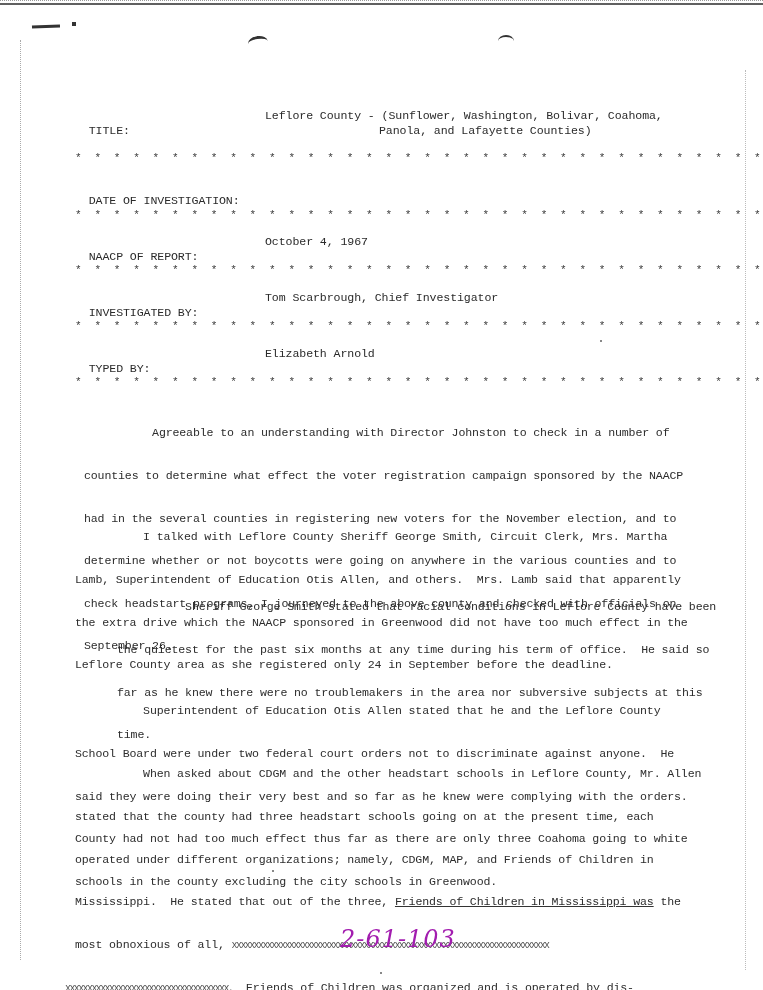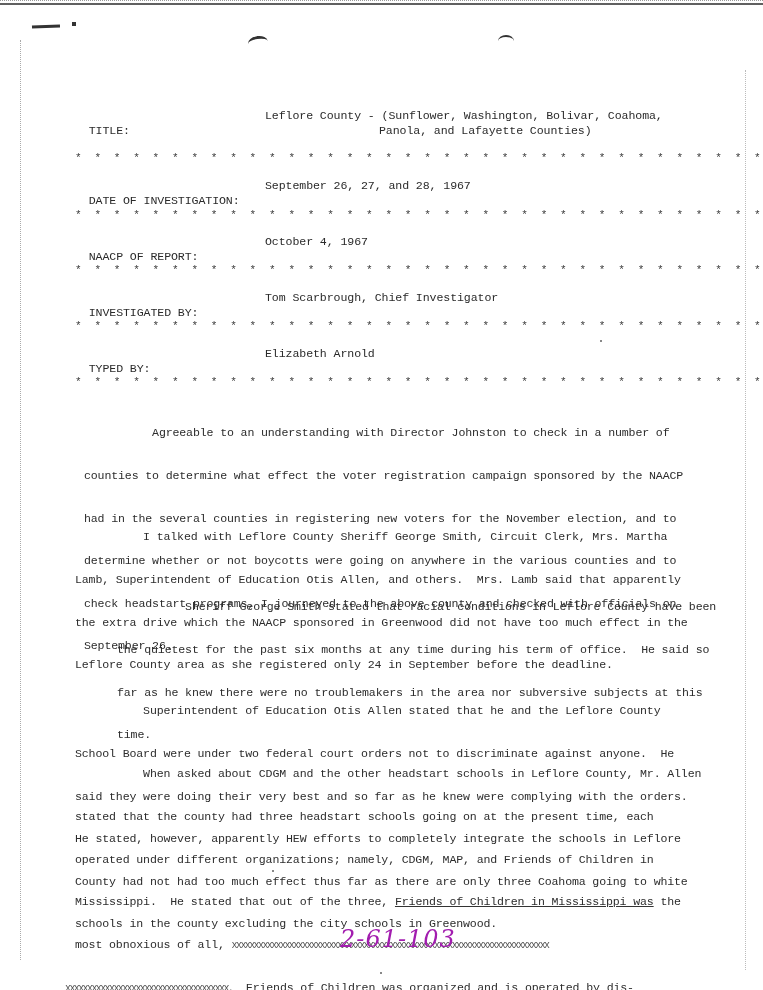--- a/index.html
+++ b/index.html
@@ -143,21 +143,20 @@
 <div class="field-row" style="top:108px;">
   <span class="field-label">TITLE:</span>
   <span class="field-value">Leflore County - (Sunflower, Washington, Bolivar, Coahoma,</span>
   <span class="field-value-2">Panola, and Lafayette Counties)</span>
 </div>
 
 <div class="stars" style="top:152px;">* * * * * * * * * * * * * * * * * * * * * * * * * * * * * * * * * * * * * * * * * * *</div>
 
 <div class="field-row" style="top:178px;">
   <span class="field-label">DATE OF INVESTIGATION:</span>
-  <span class="field-value">September 26, 27, and 28, 1967</span>
 </div>
 
 <div class="stars" style="top:209px;">* * * * * * * * * * * * * * * * * * * * * * * * * * * * * * * * * * * * * * * * * * *</div>
 
 <div class="field-row" style="top:234px;">
   <span class="field-label">NAACP OF REPORT:</span>
   <span class="field-value">October 4, 1967</span>
 </div>
 
 <div class="stars" style="top:264px;">* * * * * * * * * * * * * * * * * * * * * * * * * * * * * * * * * * * * * * * * * * *</div>
@@ -196,21 +195,20 @@
   <div>          Sheriff George Smith stated that racial conditions in Leflore County have been</div>
   <div>the quietest for the past six months at any time during his term of office.  He said so</div>
   <div>far as he knew there were no troublemakers in the area nor subversive subjects at this</div>
   <div>time.</div>
 </div>
 
 <div class="para" style="top:676px;">
   <div>          Superintendent of Education Otis Allen stated that he and the Leflore County</div>
   <div>School Board were under two federal court orders not to discriminate against anyone.  He</div>
   <div>said they were doing their very best and so far as he knew were complying with the orders.</div>
-  <div>He stated, however, apparently HEW efforts to completely integrate the schools in Leflore</div>
   <div>County had not had too much effect thus far as there are only three Coahoma going to white</div>
   <div>schools in the county excluding the city schools in Greenwood.</div>
 </div>
 
 <div class="para" style="top:739px;">
   <div>          When asked about CDGM and the other headstart schools in Leflore County, Mr. Allen</div>
   <div>stated that the county had three headstart schools going on at the present time, each</div>
   <div>operated under different organizations; namely, CDGM, MAP, and Friends of Children in</div>
   <div><span>Mississippi.  He stated that out of the three, </span><span class="underline-hand">Friends of Children in Mississippi was</span><span> the</span></div>
   <div><span>most obnoxious of all, </span><span class="strike">xxxxxxxxxxxxxxxxxxxxxxxxxxxxxxxxxxxxxxxxxxxxxxxxxxxxxxxxxxxxxxxxxxxxxxxx</span></div>

